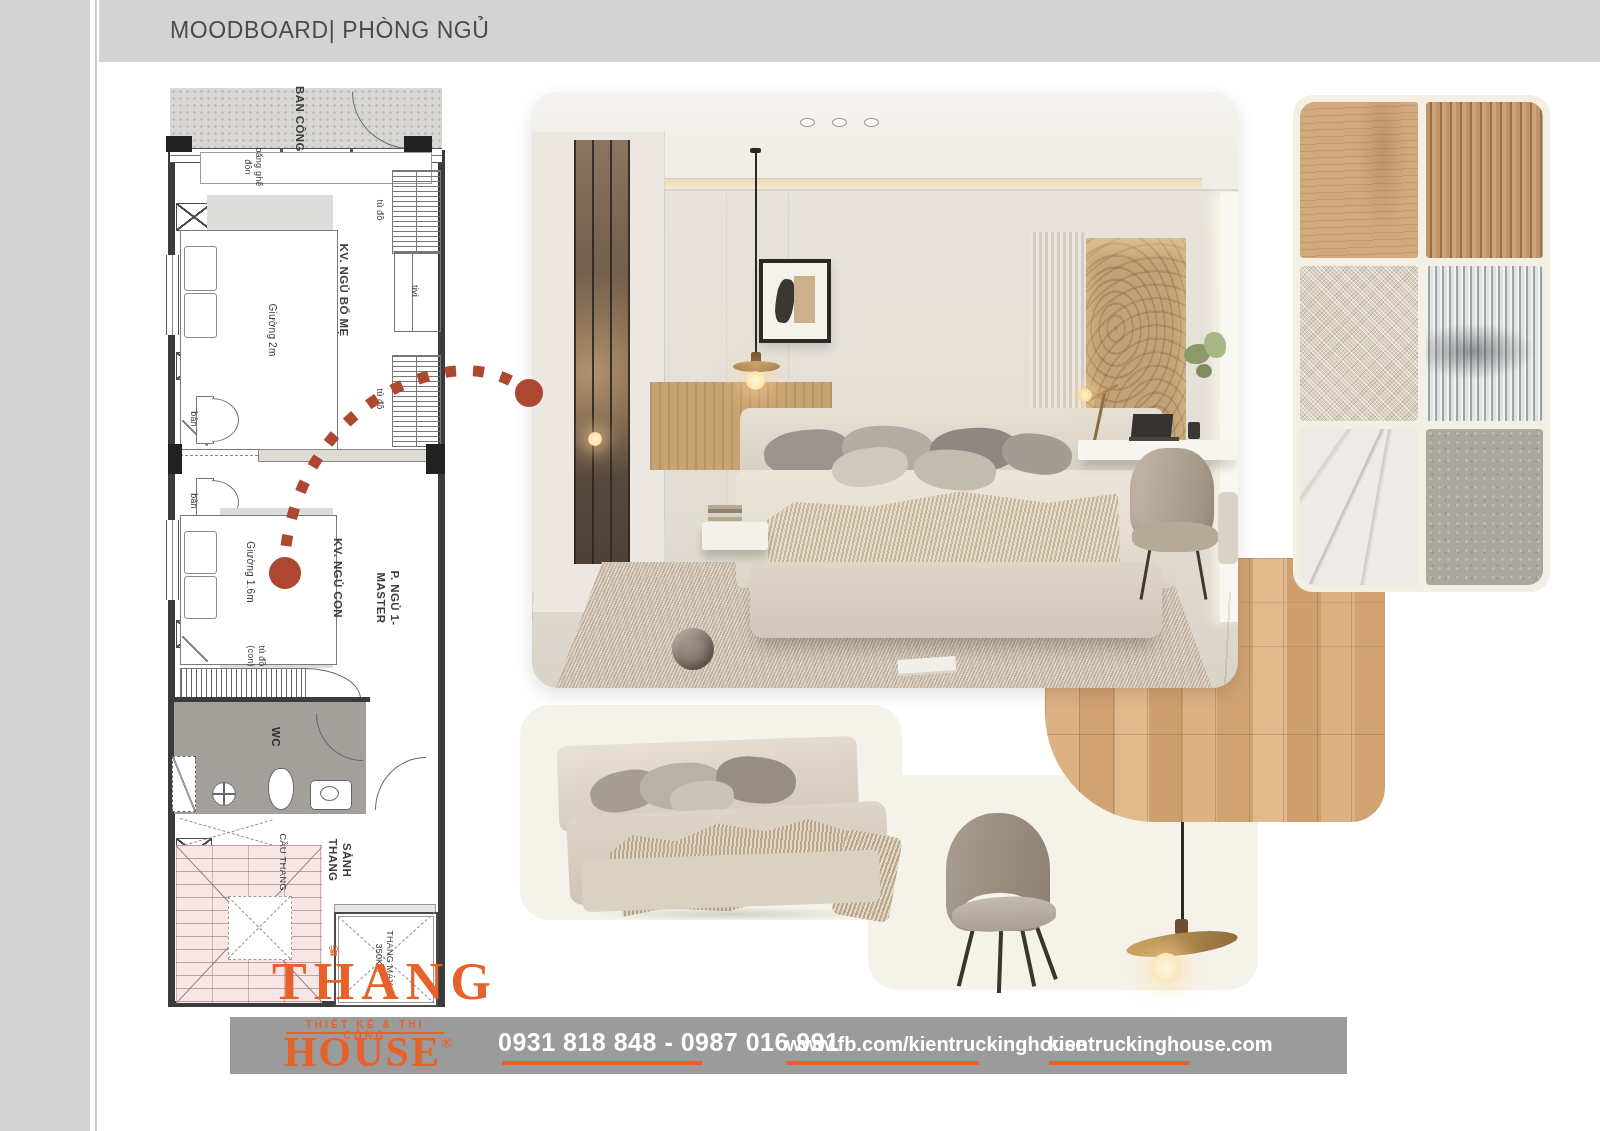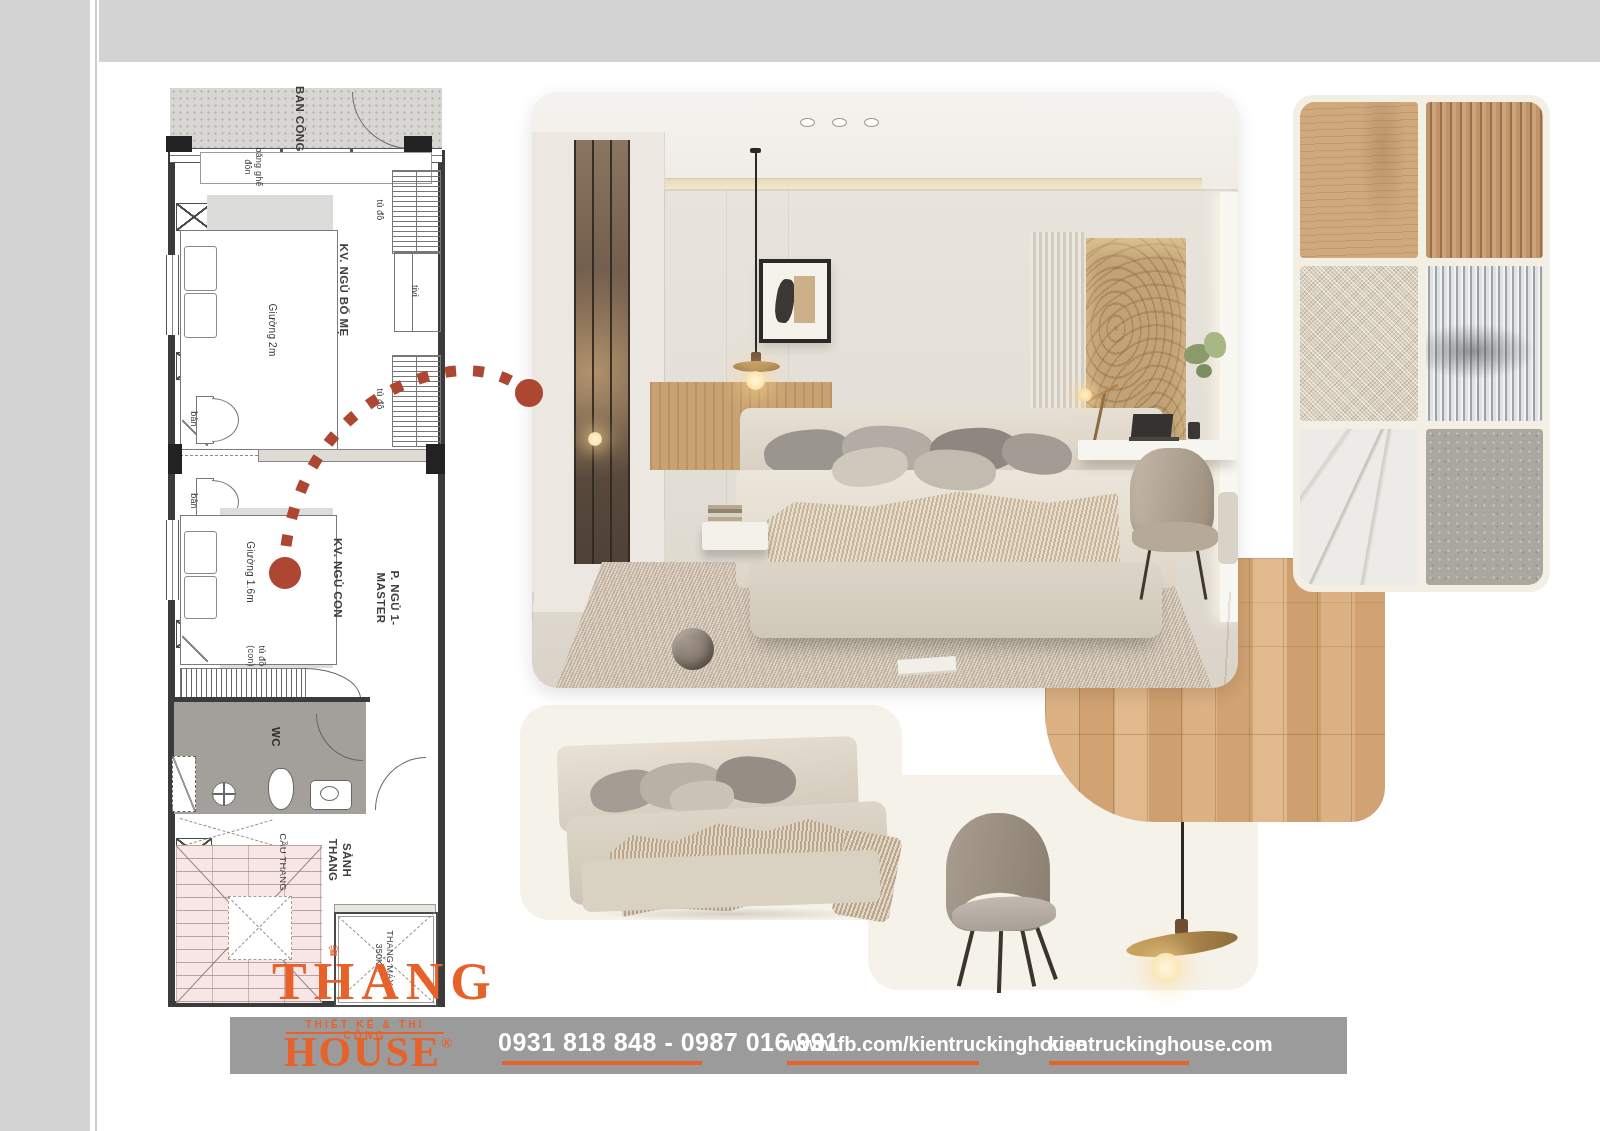--- a/index.html
+++ b/index.html
@@ -231,20 +231,21 @@
           background:radial-gradient(#fff6dc,#f7dfa8);box-shadow:0 0 20px 8px rgba(255,220,160,.55);}
 </style>
 </head>
 <body>
 
 <div class="page">
 
   <div class="abs left-col"></div>
   <div class="abs left-line"></div>
   <div class="abs header-bar"></div>
+  <div class="abs header-title">MOODBOARD| PHÒNG NGỦ</div>
 
   <div>
     <div class="wall" style="left:168px;top:150px;width:7px;height:857px"></div>
     <div class="wall" style="left:438px;top:150px;width:7px;height:857px"></div>
     <div class="wall" style="left:168px;top:1001px;width:277px;height:6px"></div>
 
     <div class="abs balcony"></div>
     <div class="abs balc-band"></div>
     <div class="abs balc-arc"></div>
     <div class="vl vb" style="left:300px;top:119px">BAN CÔNG</div>

